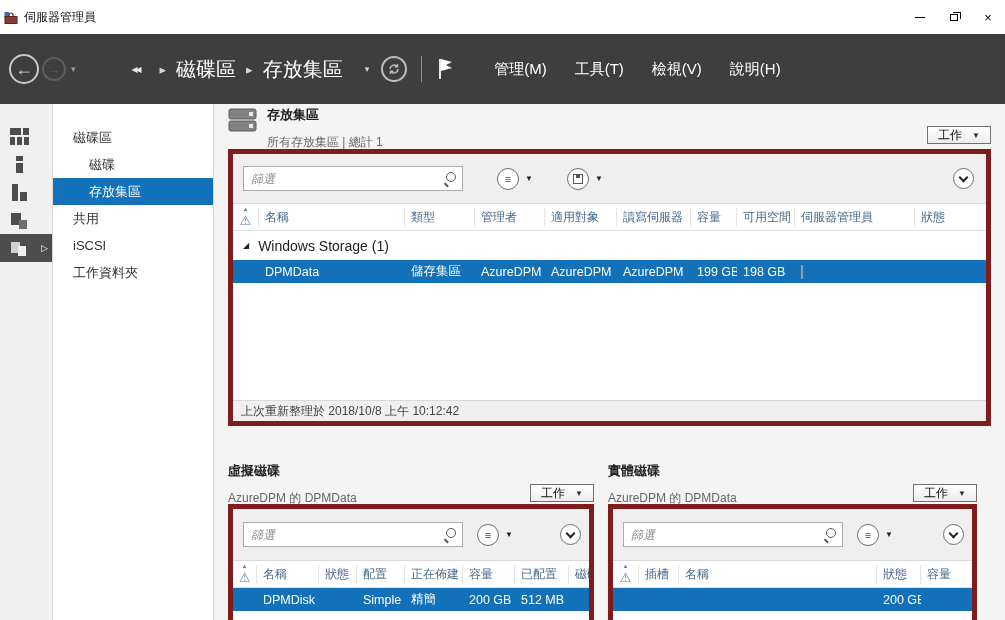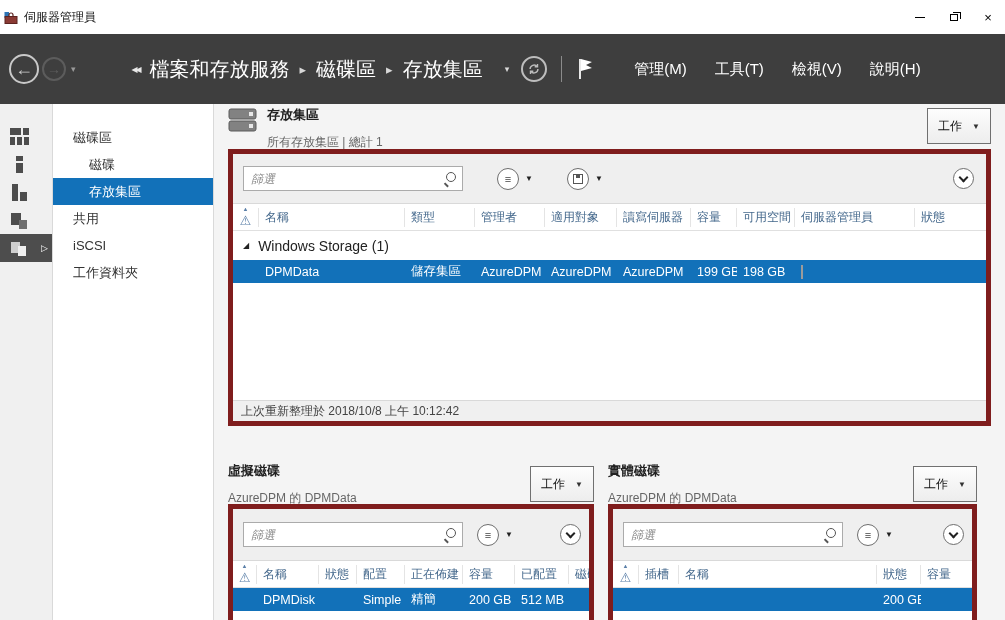--- a/index.html
+++ b/index.html
@@ -47,21 +47,21 @@
   .side-item.indent { padding-left:36px; }
   .side-item.selected { background:#1271b9; color:#fff; }
 
   .content { flex:1; padding:2px 14px 0 14px; overflow:hidden; display:flex; flex-direction:column; }
 
   
   .panel-head { display:flex; align-items:flex-start; position:relative; }
   .ph-titles { display:flex; flex-direction:column; }
   .ph-title { font-weight:bold; font-size:13px; color:#222; }
   .ph-sub { font-size:12px; color:#666; margin-top:10px;text-align:center; }
-  .tasks-btn { position:absolute; right:0; bottom:2px; width:64px; height:36px; background:linear-gradient(#fdfdfd,#ededed); border:1px solid #707070; display:flex; align-items:center; justify-content:center; gap:10px; font-size:12px; color:#111; cursor:default; }
+  .tasks-btn { position:absolute; right:0; bottom:2px; width:64px; height:18px; background:linear-gradient(#fdfdfd,#ededed); border:1px solid #707070; display:flex; align-items:center; justify-content:center; gap:10px; font-size:12px; color:#111; cursor:default; }
   .tasks-caret { font-size:8px; color:#333; }
 
   
   .panel { border:5px solid #7f1d1d; background:#fff; overflow:hidden; display:flex; flex-direction:column; }
   .toolbar { height:50px; background:#efefef; border-bottom:1px solid #d9d9d9; display:flex; align-items:center; flex:0 0 auto; }
   .filter-wrap { position:relative; margin-left:10px; }
   .filter-input { width:220px; height:25px; border:1px solid #ababab; background:#fff; padding:0 26px 0 7px; font-size:12px; font-family:inherit; }
   .filter-input::placeholder { font-style:italic; color:#8a8a8a; }
   .mag { position:absolute; right:7px; top:6px; width:13px; height:13px; }
   .mag::before { content:''; position:absolute; right:0; top:0; width:8px; height:8px; border:1.5px solid #555; border-radius:50%; }
@@ -136,21 +136,20 @@
   <div class="navbar">
     <div class="nav-circle back-btn">
         <span>←</span>
       </div>
     <div class="nav-circle fwd-btn">
         <span>→</span>
       </div>
     <span class="hist-caret">▾</span>
     <span class="crumb-prefix">◂◂</span>
     <div class="crumbs">
-      <span class="crumb">檔案和存放服務</span>
       <span class="crumb-sep">▸</span>
       <span class="crumb">磁碟區</span>
       <span class="crumb-sep">▸</span>
       <span class="crumb">存放集區</span>
     </div>
     <span class="crumb-caret">▾</span>
     <div class="nav-circle refresh-btn">
       <svg width="14" height="14" viewBox="0 0 16 16">
         <path d="M3.5 8a4.5 4.5 0 0 1 8-2.8" fill="none" stroke="#bdbdbd" stroke-width="1.6"></path>
         <path d="M12 2.2 v3.2 h-3.2" fill="none" stroke="#bdbdbd" stroke-width="1.6"></path>

